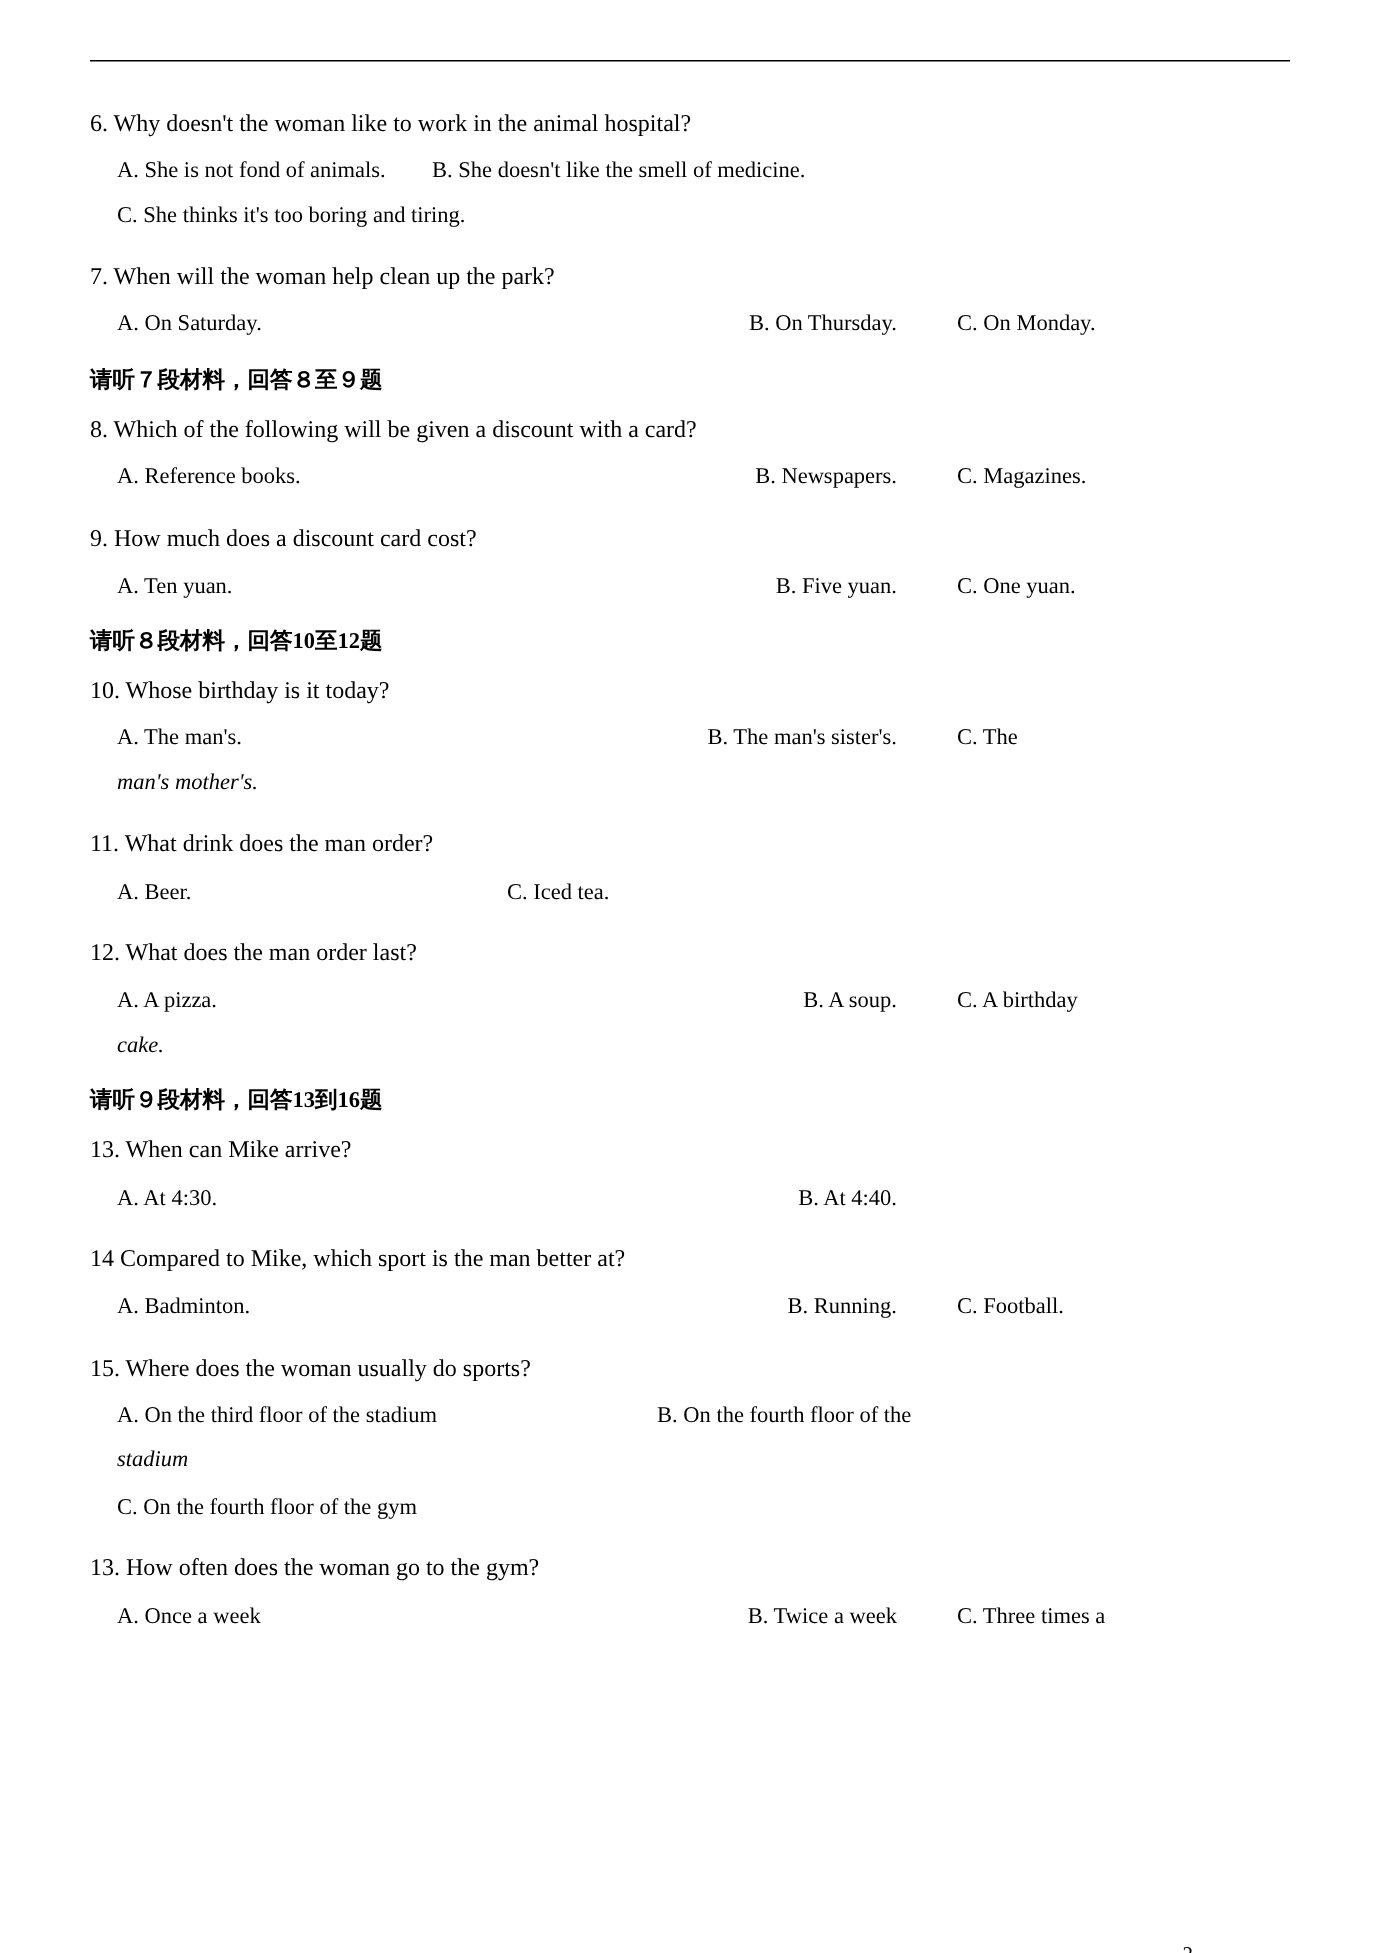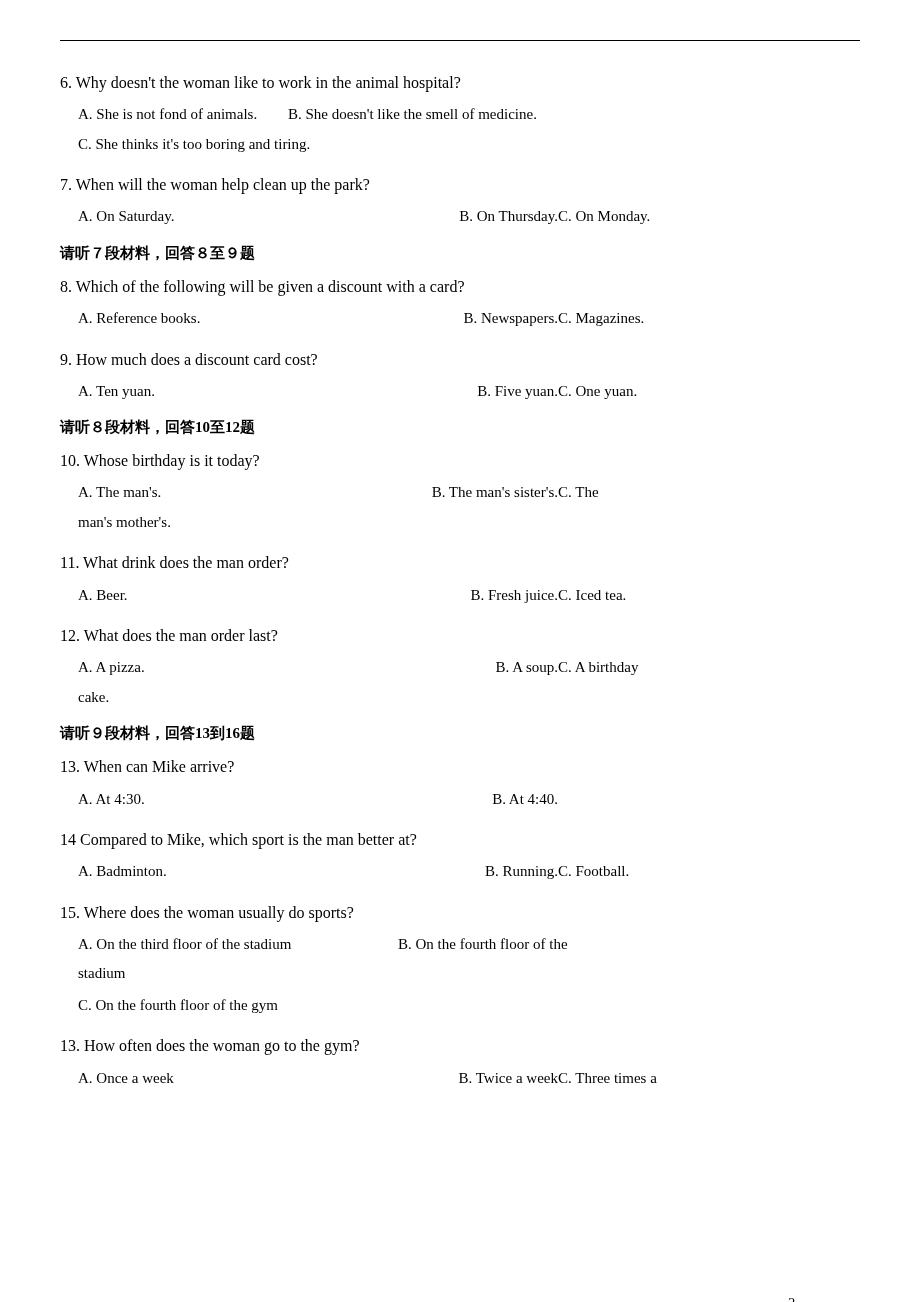--- a/index.html
+++ b/index.html
@@ -49,38 +49,40 @@
       font-weight: bold;
       margin-bottom: 10px;
       margin-top: 8px;
       font-family: SimSun, serif;
     }
     .continuation {
       margin-left: 18px;
       margin-bottom: 6px;
       line-height: 1.7;
       font-size: 15px;
+      font-style: italic;
     }
     .page-number {
       position: absolute;
       bottom: 30px;
       right: 60px;
       font-size: 14px;
     }
     .page-wrapper {
       position: relative;
       min-height: 1302px;
     }
     .options-row-3 {
       display: flex;
       flex-wrap: nowrap;
       margin-left: 18px;
       margin-bottom: 4px;
       line-height: 1.7;
       font-size: 15px;
+      gap: 40px;
     }
     .opt-a { min-width: 220px; }
     .opt-b { min-width: 260px; text-align: right; }
     .opt-c { flex: 1; }
   </style>
 </head>
 <body>
 
 <div class="page-wrapper">
   <div class="top-line"></div>
@@ -134,21 +136,20 @@
       <span class="opt-b">B. The man's sister's.</span>
       <span class="opt-c">C. The</span>
     </div>
     <div class="continuation">man's mother's.</div>
   </div>
 
   <div class="question-block">
     <div class="question-text">11. What drink does the man order?</div>
     <div class="options-row-3">
       <span class="opt-a">A. Beer.</span>
-      <span class="opt-b">B. Fresh juice.</span>
       <span class="opt-c">C. Iced tea.</span>
     </div>
   </div>
 
   <div class="question-block">
     <div class="question-text">12. What does the man order last?</div>
     <div class="options-row-3">
       <span class="opt-a">A. A pizza.</span>
       <span class="opt-b">B. A soup.</span>
       <span class="opt-c">C. A birthday</span>

